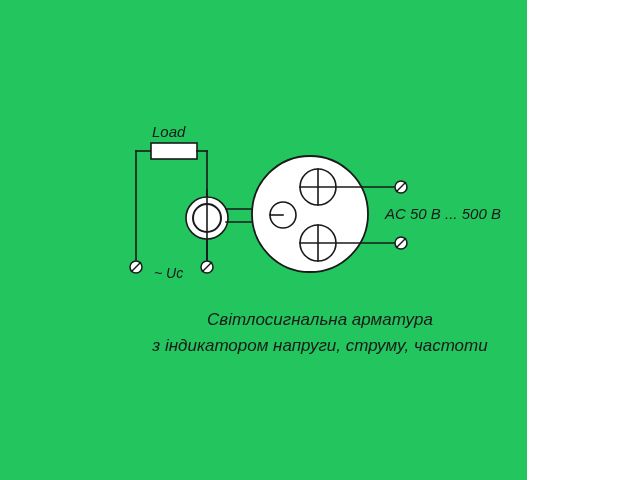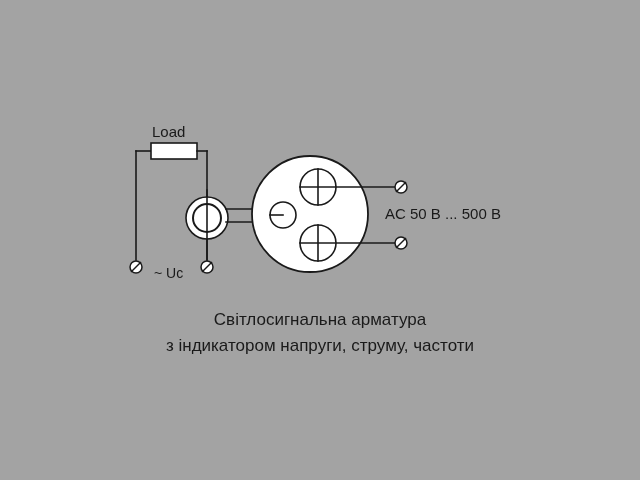--- a/index.html
+++ b/index.html
@@ -9,23 +9,24 @@
   }
   body {
     width: 640px;
     height: 480px;
     font-family: "Liberation Sans", sans-serif;
     color: #000000;
     overflow: hidden;
   }
   #diagram-root {
     position: relative;
-    width: 640px;
+    width: 527px;
     height: 480px;
-    background: #a3a3a3;
+    background: #22c55e;
+    font-style: italic;
   }
   svg.schematic {
     position: absolute;
     left: 0;
     top: 0;
     width: 640px;
     height: 480px;
     display: block;
   }
   .wire {

